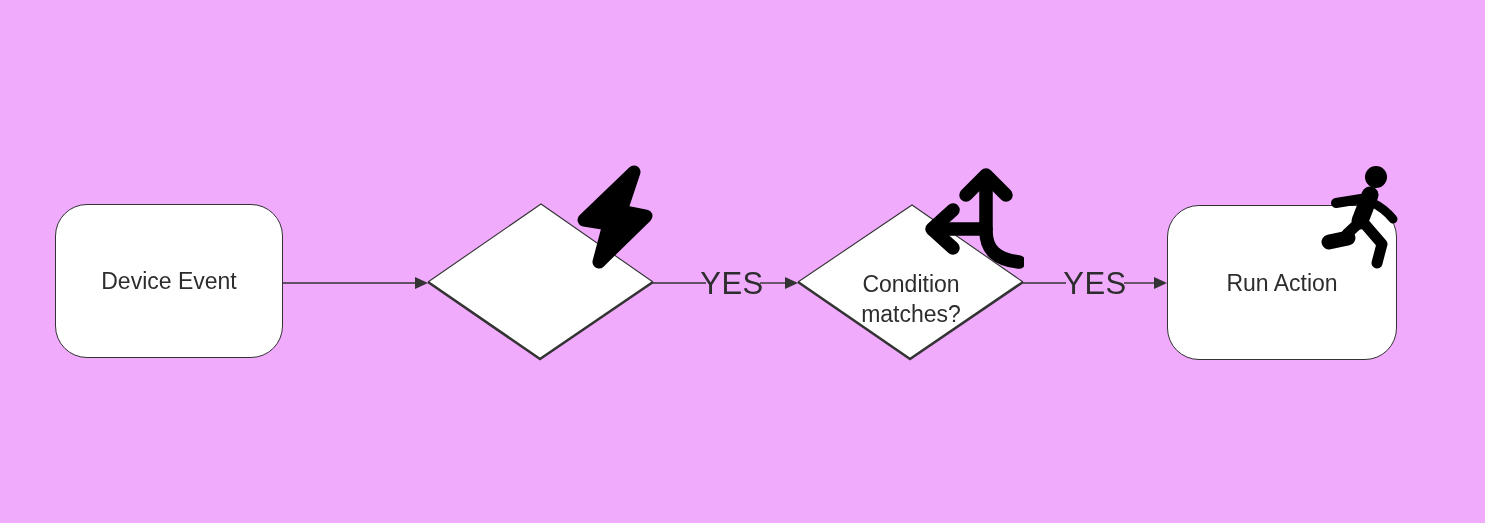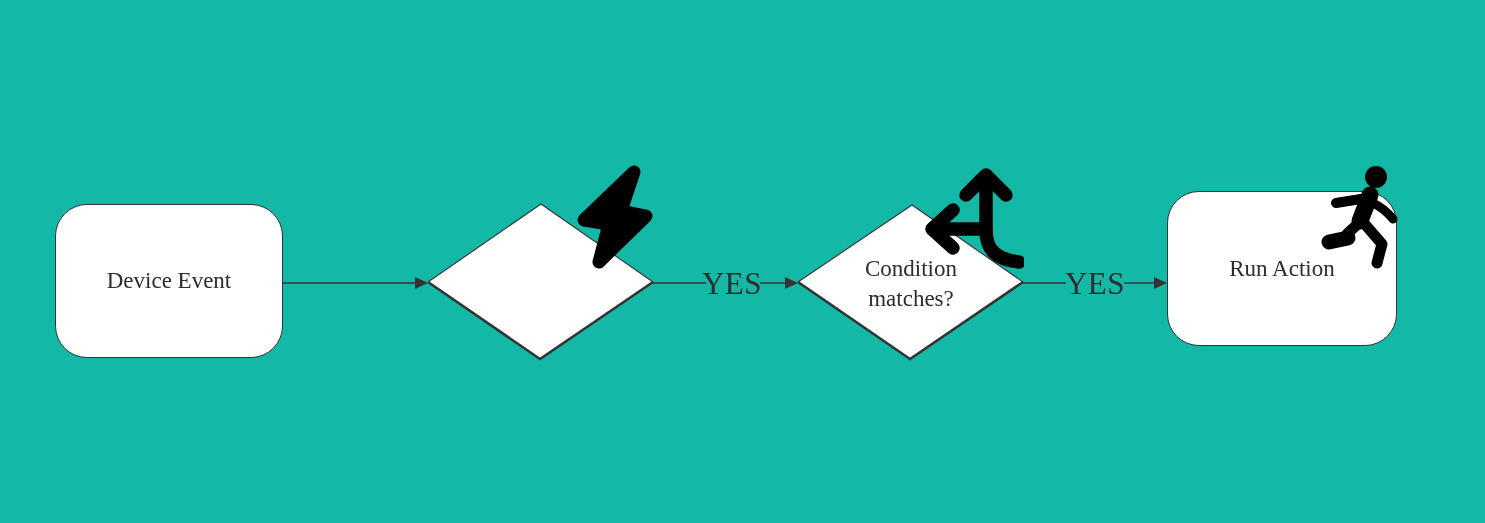--- a/index.html
+++ b/index.html
@@ -4,23 +4,23 @@
 <style>
   html, body {
     margin: 0;
     padding: 0;
     background: #ffffff;
   }
   #canvas {
     position: relative;
     width: 1485px;
     height: 523px;
-    background: #14b8a6;
+    background: #f0abfc;
     overflow: hidden;
-    font-family: Liberation Serif, serif;
+    font-family: Liberation Sans, sans-serif;
   }
   .node-box {
     position: absolute;
     border: 1.5px solid #333333;
     border-radius: 32px;
     background: #ffffff;
     display: flex;
     align-items: center;
     justify-content: center;
     box-sizing: border-box;
@@ -95,23 +95,23 @@
       <line x1="1124" y1="283" x2="1155" y2="283" stroke="#333333" stroke-width="1.4"></line>
       <polygon points="1167,283 1154,277 1154,289" fill="#333333"></polygon>
     </g>
   </svg>
 
   <div class="node-box" style="left:55px; top:204px; width:228px; height:154px;">
     <div class="node-label">Device Event</div>
   </div>
 
 
-  <div class="diamond-label node-label" style="left:831px; top:241px; width:160px; height:86px;">Condition matches?</div>
+  <div class="diamond-label node-label" style="left:831px; top:256px; width:160px; height:86px;">Condition matches?</div>
 
-  <div class="node-box" style="left:1167px; top:191px; width:230px; height:155px;">
+  <div class="node-box" style="left:1167px; top:205px; width:230px; height:155px;">
     <div class="node-label">Run Action</div>
   </div>
 
   <div class="edge-label" style="left:732px; top:284px;">YES</div>
   <div class="edge-label" style="left:1095px; top:284px;">YES</div>
 
   <svg class="icon-svg" style="left:572px; top:164px;" width="84" height="106" viewBox="0 0 84 106">
     <polygon points="62,8 12,56 37,60 27,98 74,52 49,47" fill="#000000" stroke="#000000" stroke-width="13" stroke-linejoin="round"></polygon>
   </svg>
 

